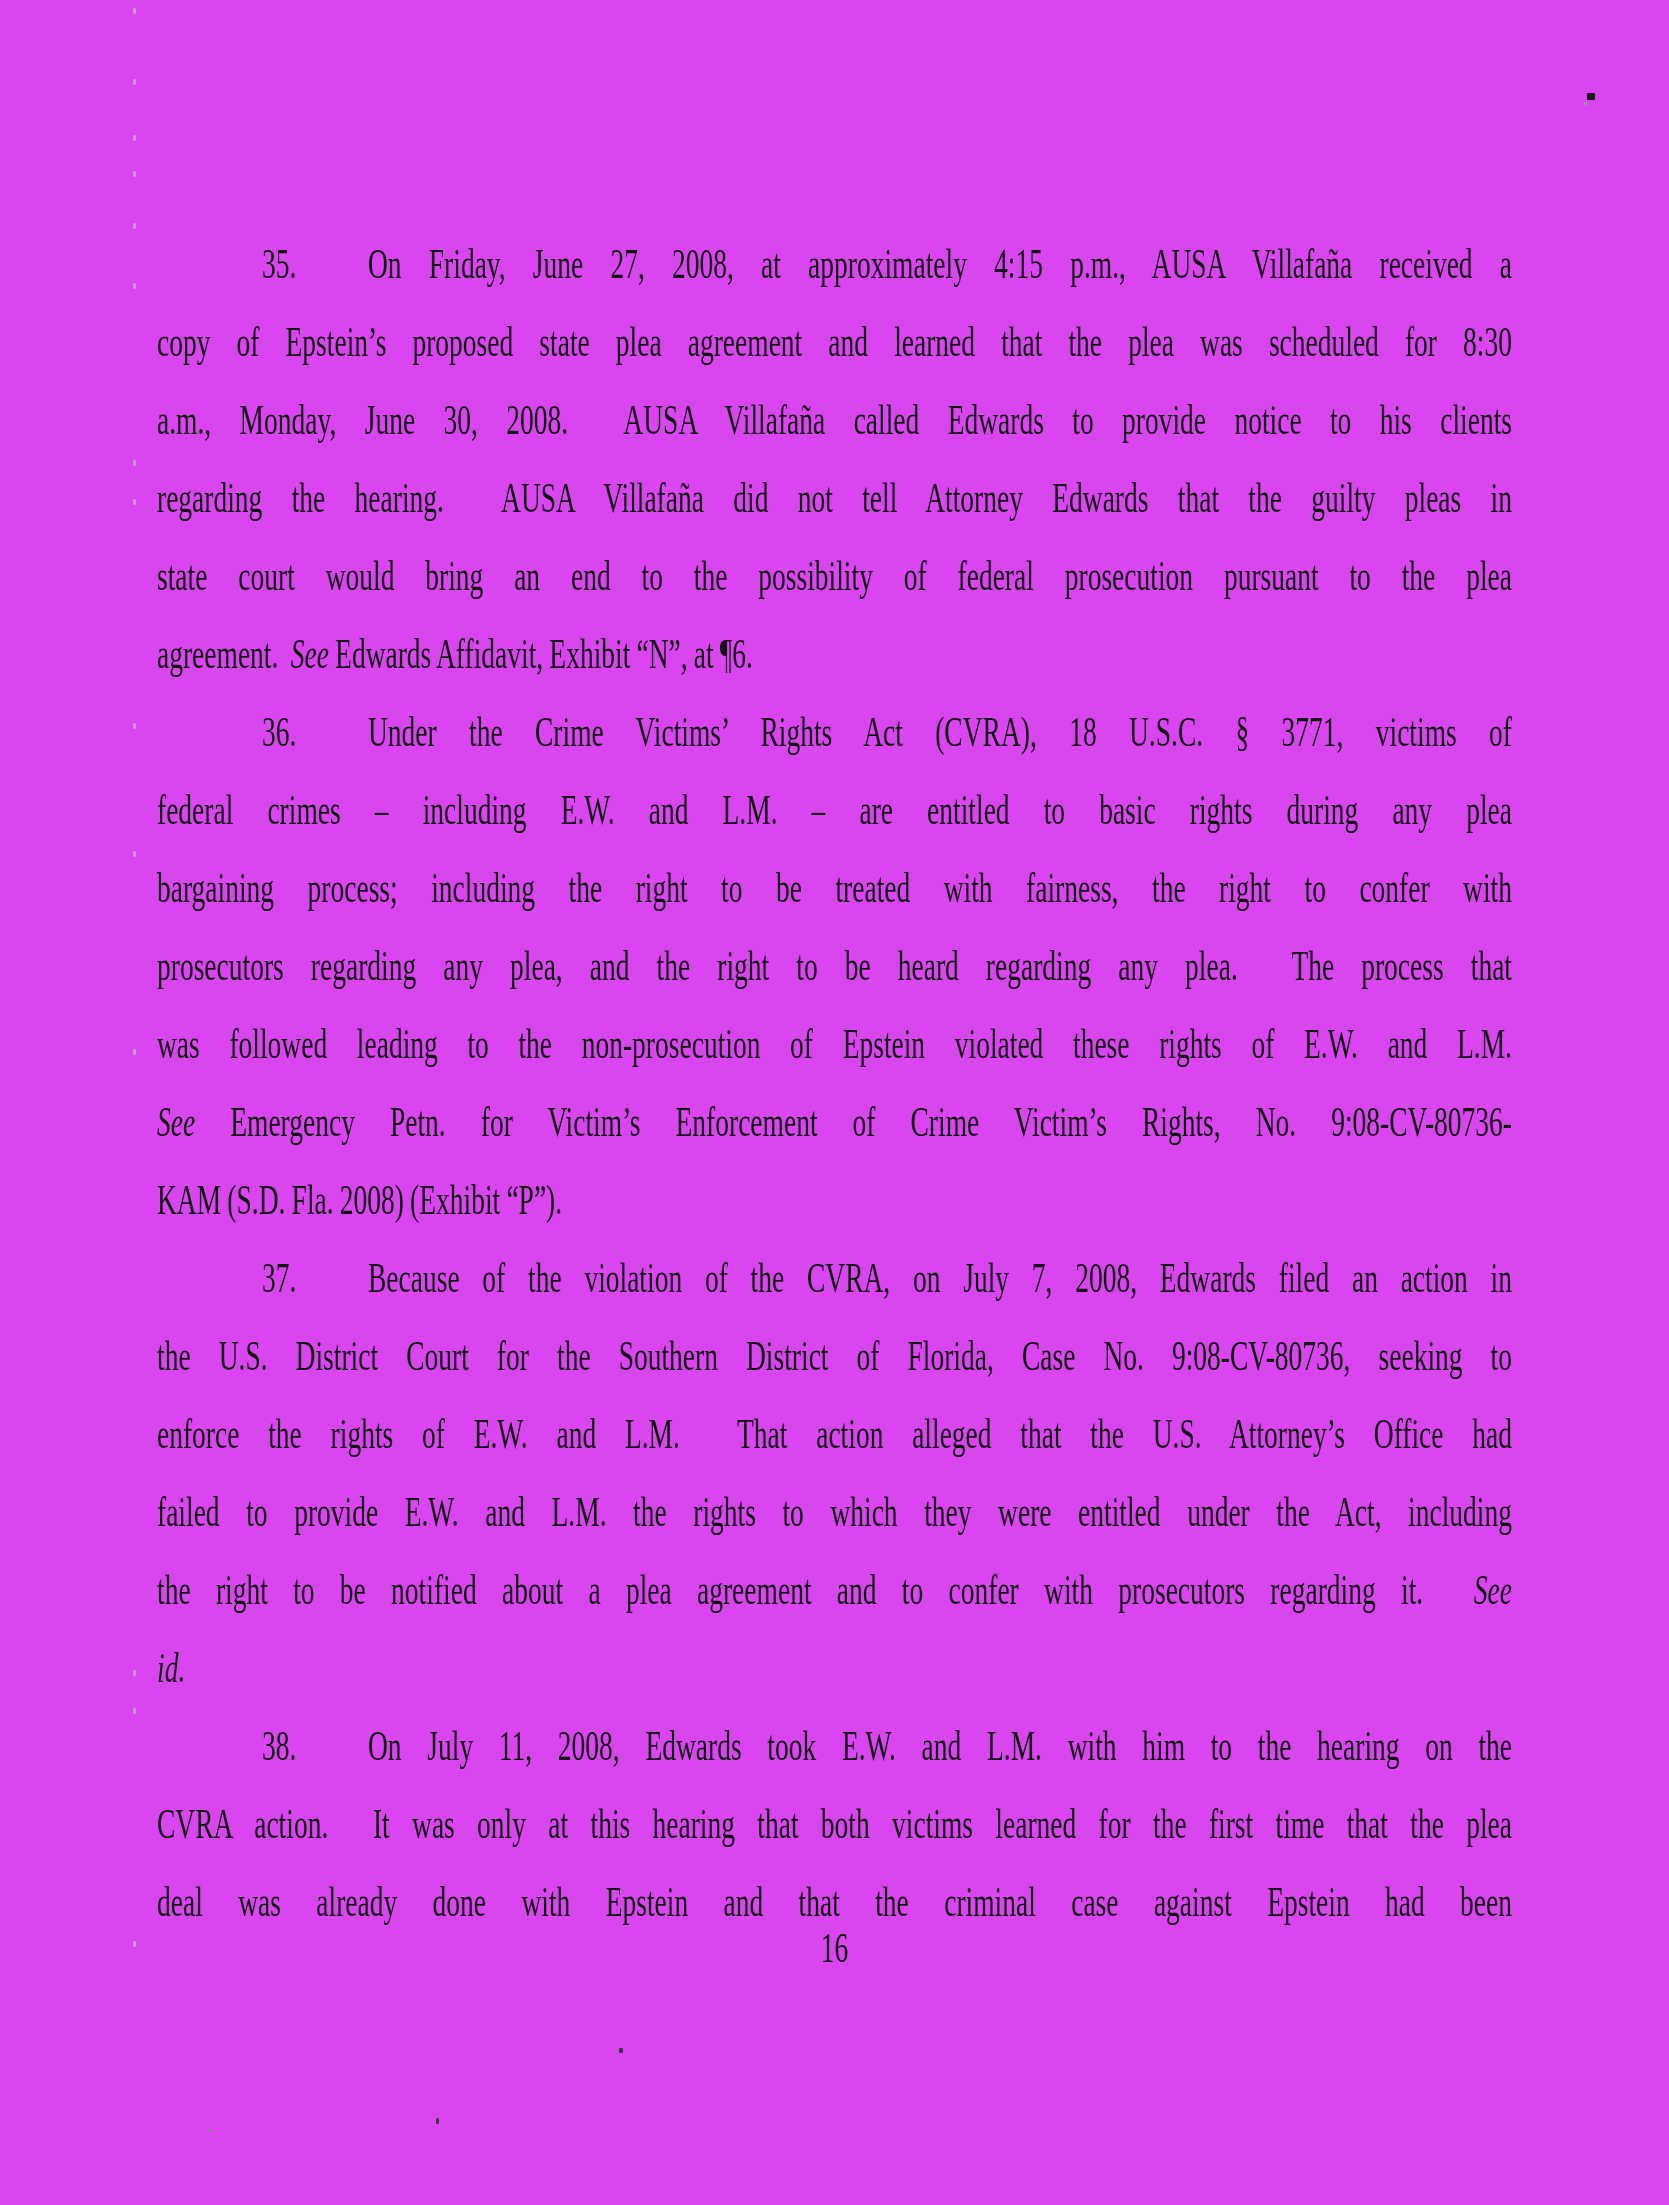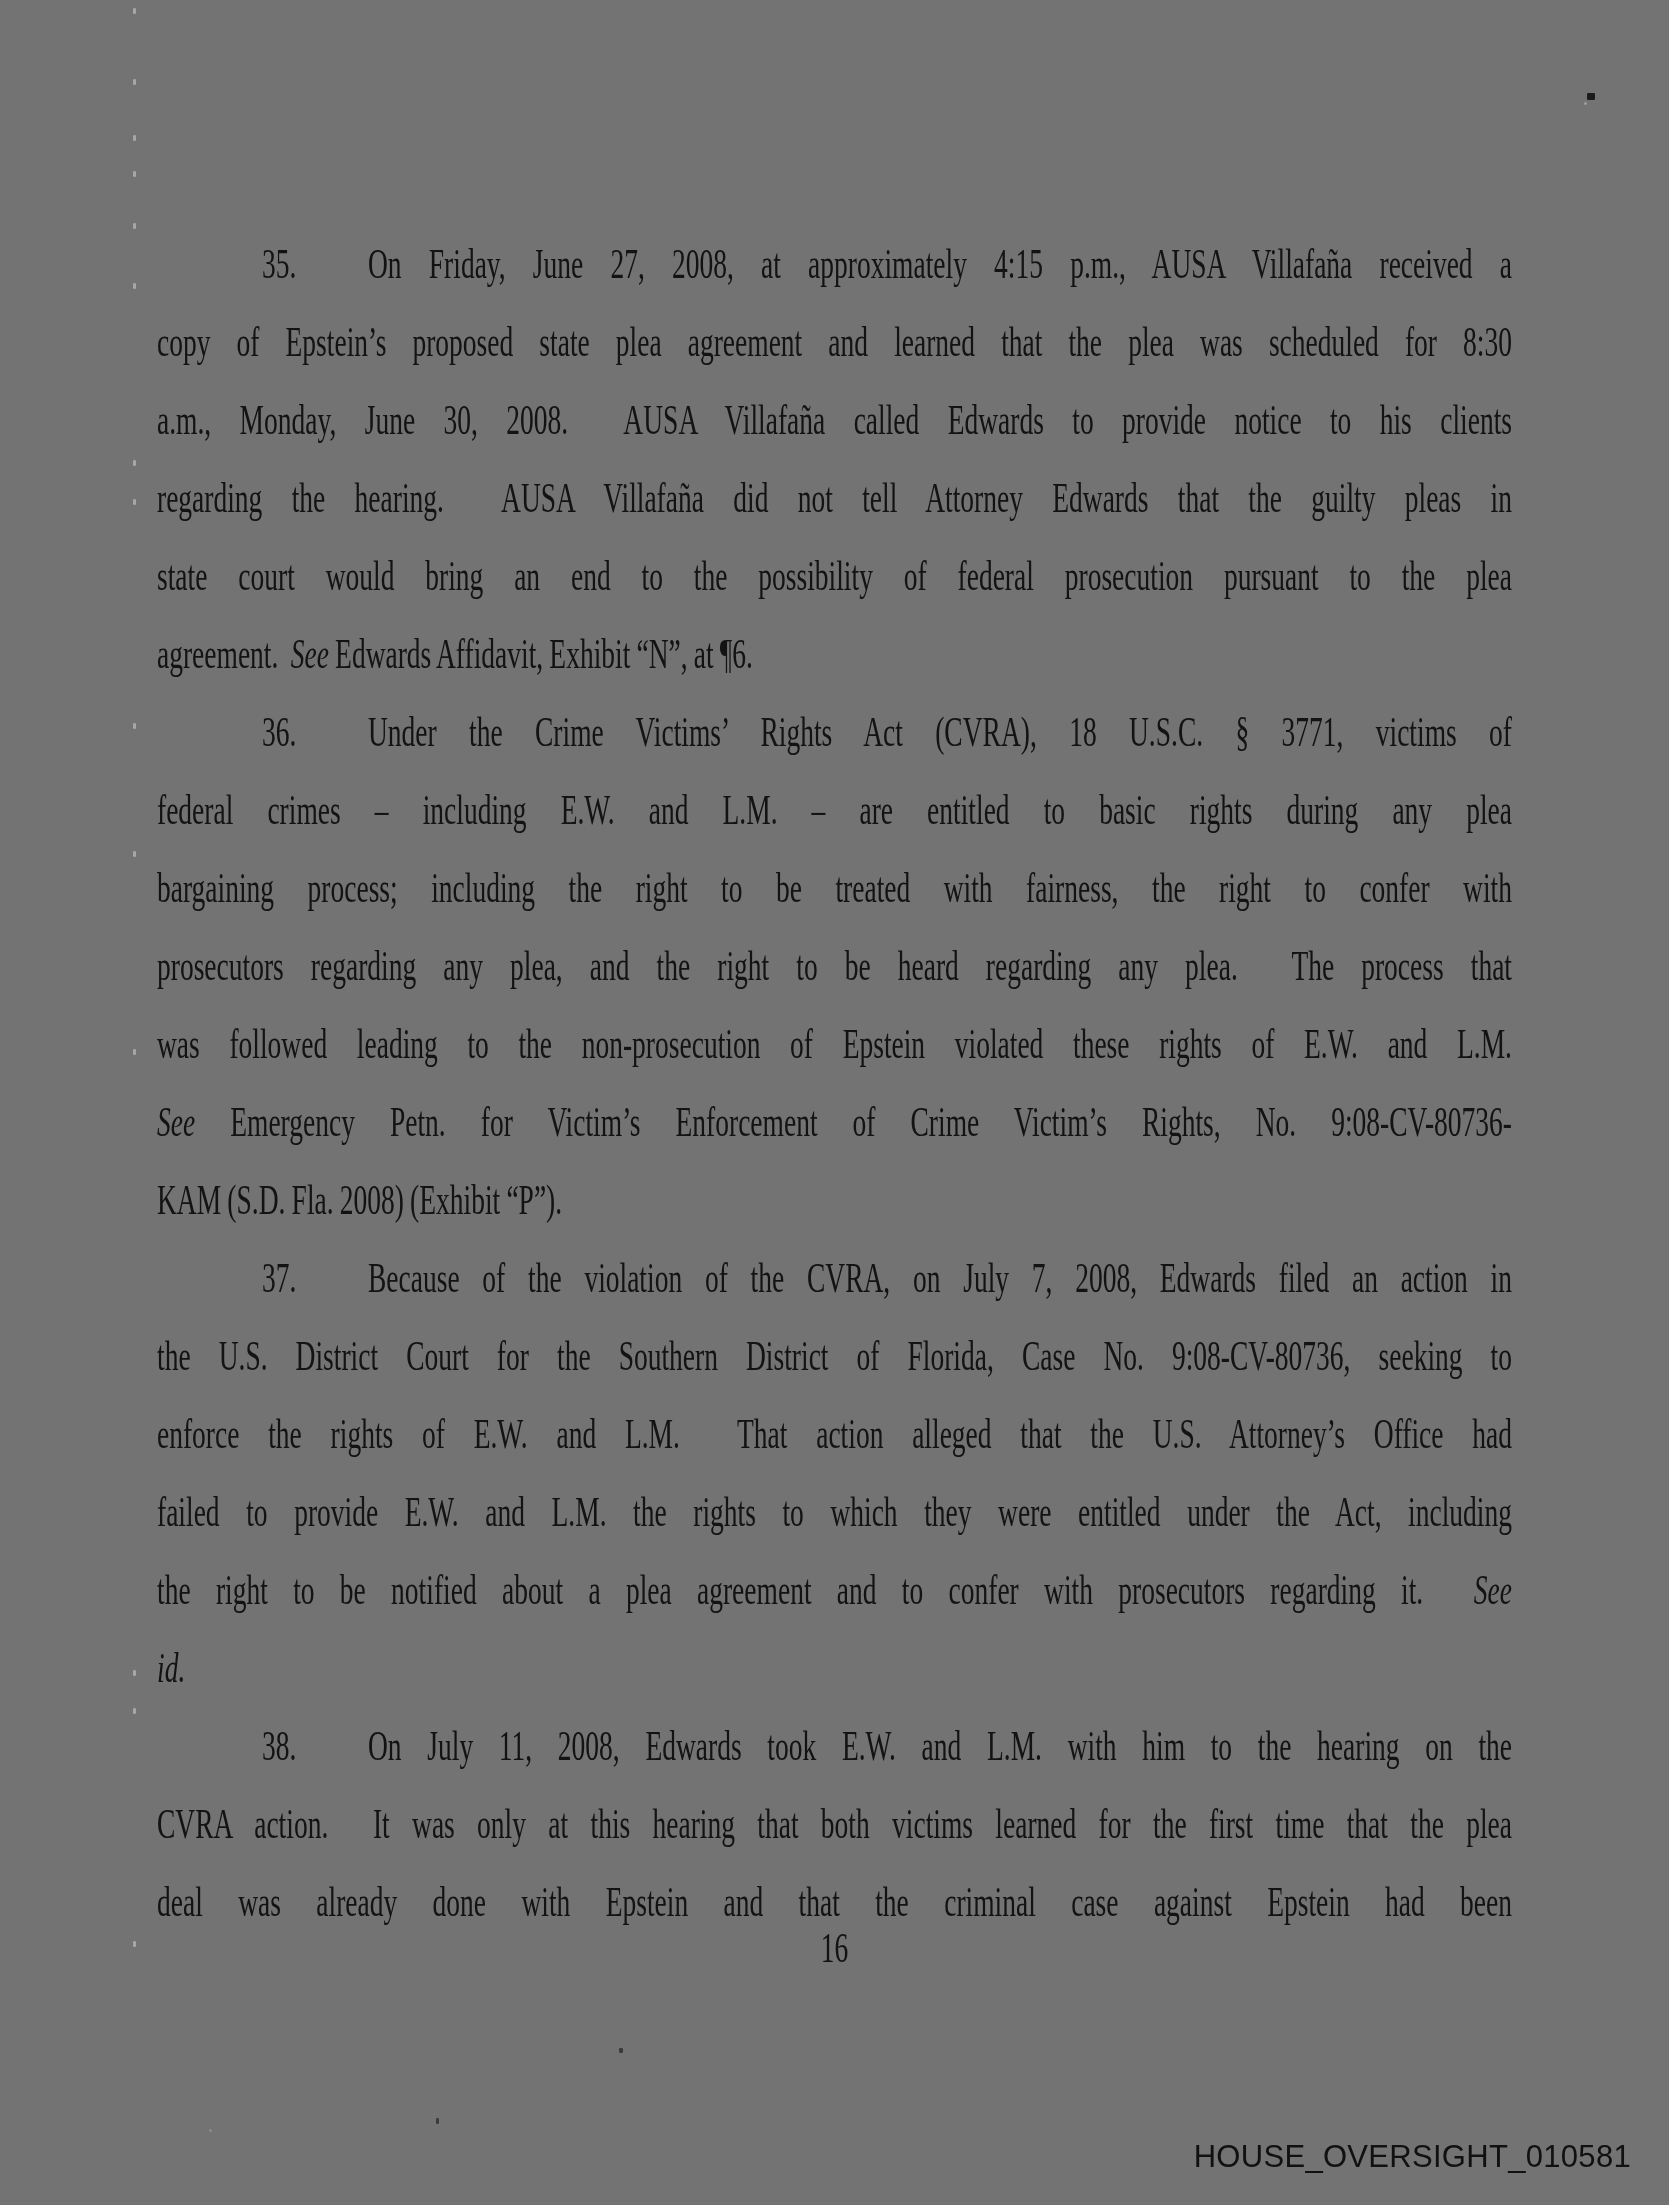--- a/index.html
+++ b/index.html
@@ -4,21 +4,21 @@
 <style>
   html, body {
     margin: 0;
     padding: 0;
     background: #ffffff;
   }
   .page {
     position: relative;
     width: 1669px;
     height: 2205px;
-    background: #737373;
+    background: #d946ef;
     overflow: hidden;
     font-family: "Liberation Serif", "DejaVu Serif", serif;
     color: #131313;
   }
   .text-block {
     position: absolute;
     left: 157px;
     top: 225px;
     width: 1355px;
   }
@@ -104,21 +104,20 @@
       <div class="line just"><span>failed to provide E.W. and L.M. the rights to which they were entitled under the Act, including</span></div>
       <div class="line just"><span>the right to be notified about a plea agreement and to confer with prosecutors regarding it.&nbsp; </span><span class="it">See</span></div>
       <div class="line"><span class="it">id.</span></div>
       <div class="line just para-start"><span class="pnum">38.</span><span>On July 11, 2008, Edwards took E.W. and L.M. with him to the hearing on the</span></div>
       <div class="line just"><span>CVRA action.&nbsp; It was only at this hearing that both victims learned for the first time that the plea</span></div>
       <div class="line just"><span>deal was already done with Epstein and that the criminal case against Epstein had been</span></div>
     </div>
 
   <div class="page-number">16</div>
 
-  <div class="bates">HOUSE_OVERSIGHT_010581</div>
 
   <div class="dotmark" style="left:133px; top:7.9px;"></div>
   <div class="dotmark" style="left:133px; top:79px;"></div>
   <div class="dotmark" style="left:133px; top:135px;"></div>
   <div class="dotmark" style="left:133px; top:171px;"></div>
   <div class="dotmark" style="left:133px; top:223px;"></div>
   <div class="dotmark" style="left:133px; top:283px;"></div>
   <div class="dotmark" style="left:133px; top:460px;"></div>
   <div class="dotmark" style="left:133px; top:499px;"></div>
   <div class="dotmark" style="left:133px; top:723px;"></div>

